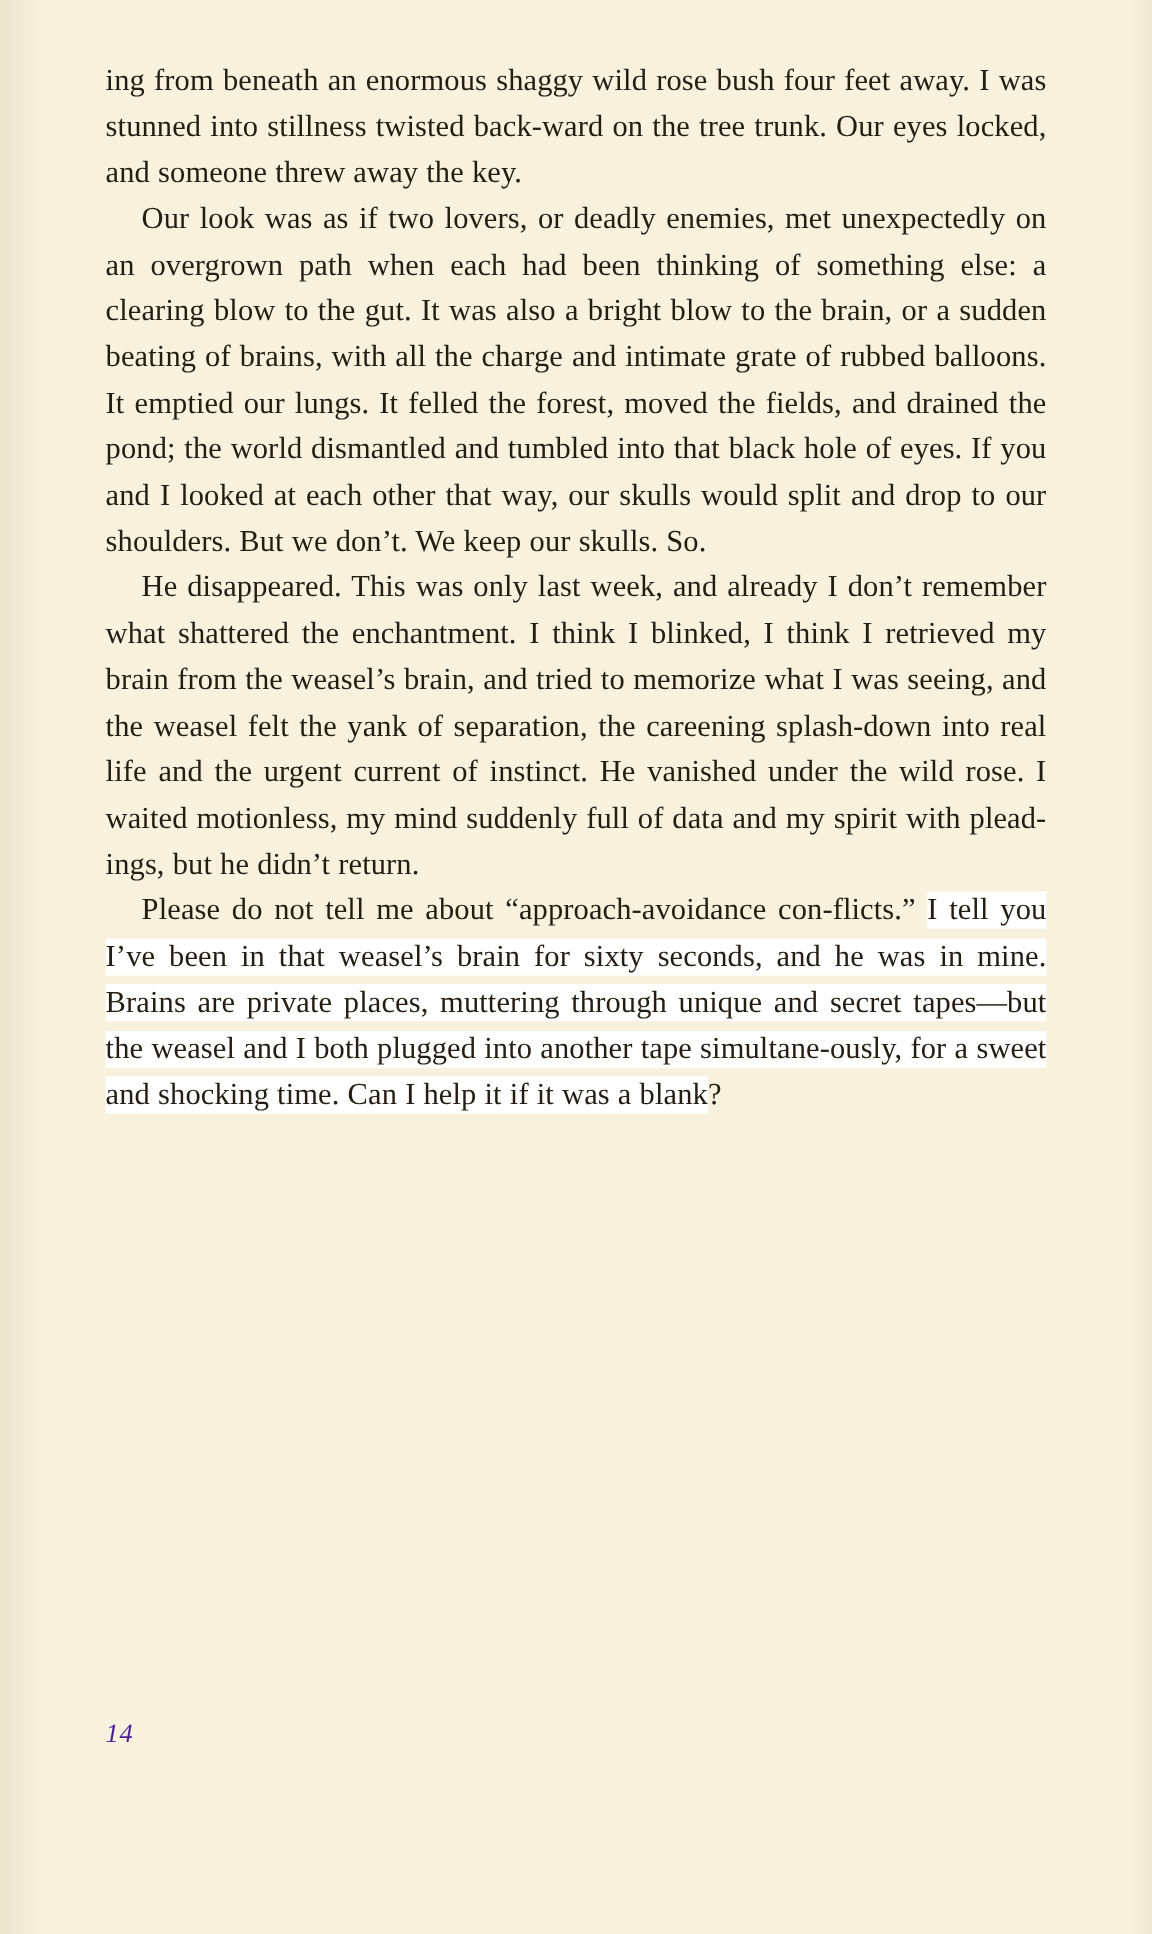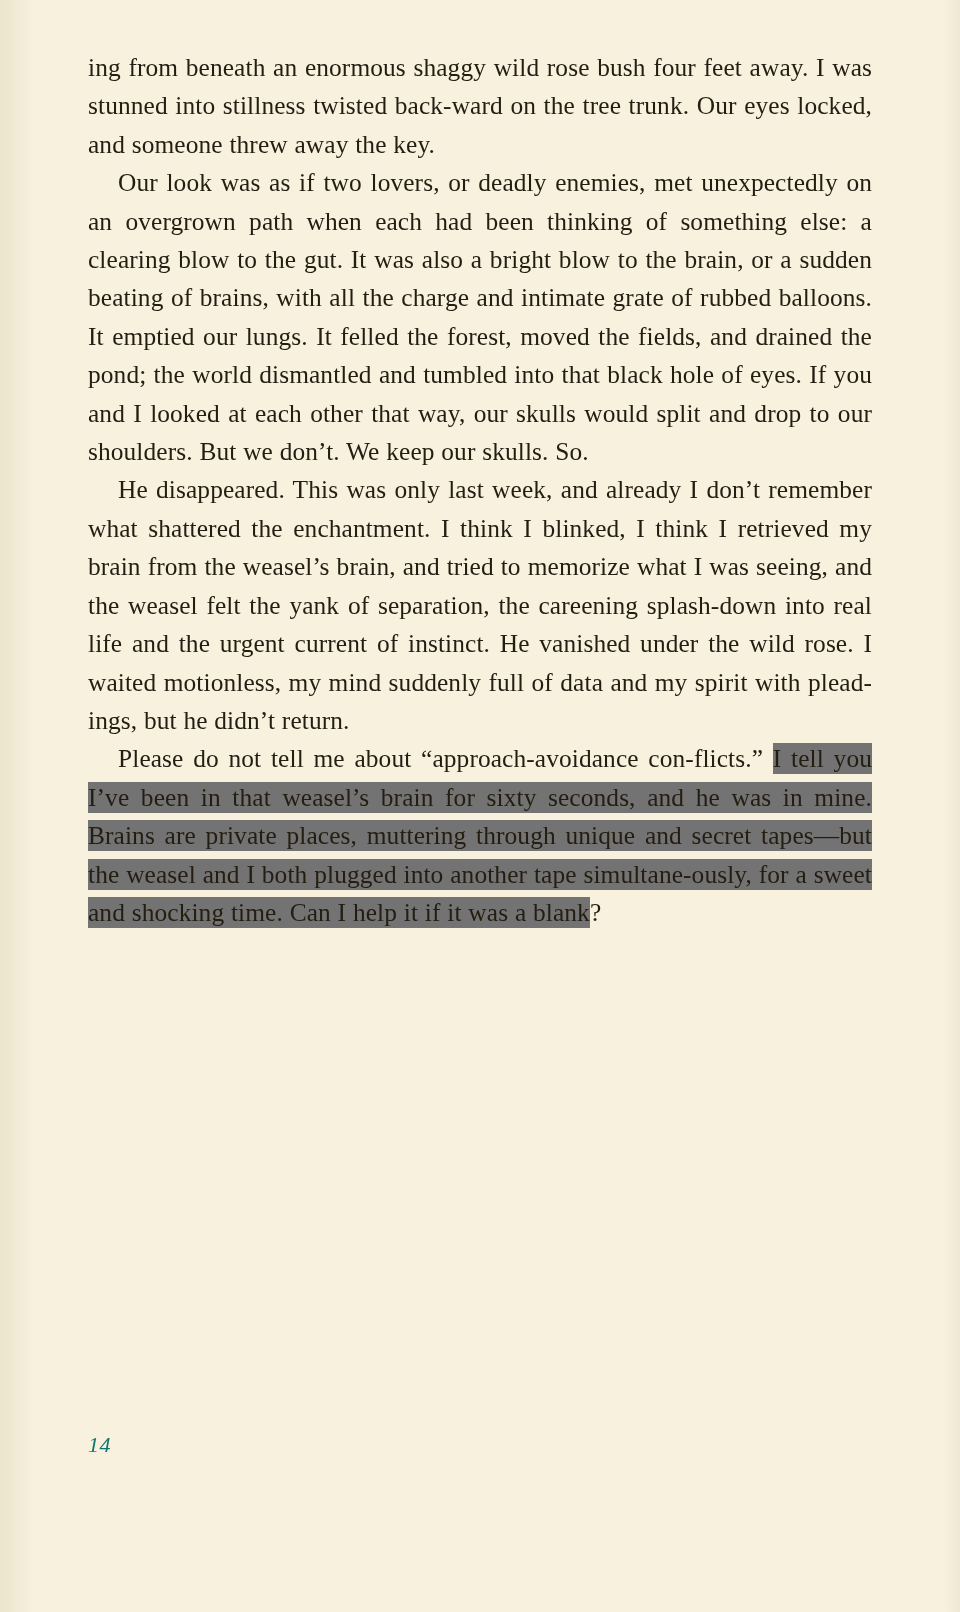--- a/index.html
+++ b/index.html
@@ -51,32 +51,32 @@
     text-align: justify;
     text-justify: inter-word;
     letter-spacing: 0.1px;
     word-spacing: 0.3px;
     color: #241d12;
   }
   p.para + p.para {
     text-indent: 30px;
   }
   .hl {
-    background: #737373;
+    background: #ffffff;
     box-decoration-break: clone;
     -webkit-box-decoration-break: clone;
     padding: 1px 0 2px 0;
   }
   .folio {
     position: absolute;
     left: 88px;
     top: 1432px;
     font-size: 22px;
     font-style: italic;
-    color: #0f766e;
+    color: #4c1d95;
     letter-spacing: 0.5px;
   }
 </style>
 </head>
 <body>
 
 <div class="page">
 
   <div class="text-column">
 

